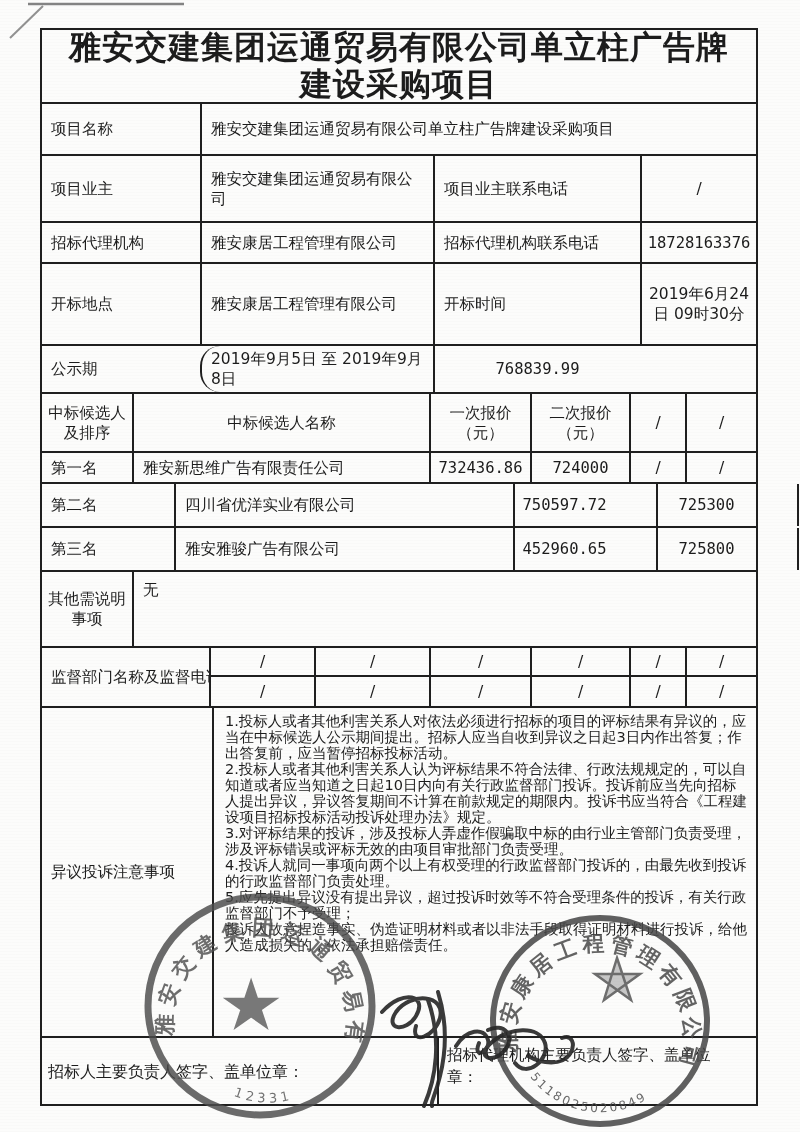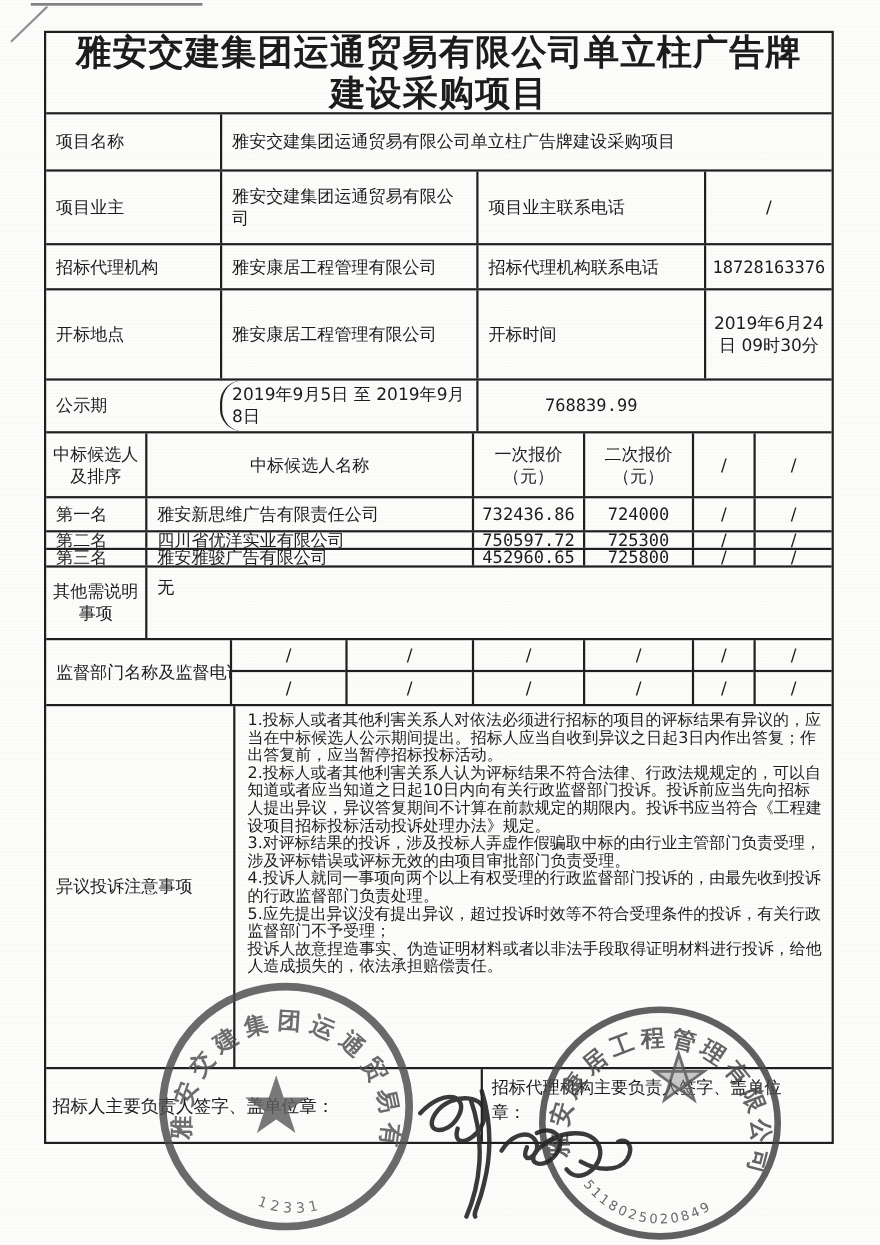--- a/index.html
+++ b/index.html
@@ -40,24 +40,24 @@
   }
   
   .r1{height:52px;grid-template-columns:158px 1fr;}
   .r2{height:67px;grid-template-columns:158px 233px 207px 1fr;}
   .r3{height:41px;grid-template-columns:158px 233px 207px 1fr;}
   .r4{height:82px;grid-template-columns:158px 233px 207px 1fr;}
   .r5{height:48px;grid-template-columns:158px 233px 207px 1fr;}
   
   .ch{height:59px;grid-template-columns:90px 297px 101px 99px 56px 1fr;}
   .cr{height:31px;grid-template-columns:90px 297px 101px 99px 56px 1fr;}
-  .cr2{height:16px;}
+  .cr2{height:44px;gap:42px;}
   .wrapc{white-space:normal;text-align:center;justify-content:center;}
   
-  .ro{height:66px;grid-template-columns:90px 1fr;}
+  .ro{height:76px;grid-template-columns:90px 1fr;}
   
   .rs{height:60px;grid-template-columns:167px 105px 115px 101px 99px 56px 1fr;grid-template-rows:1fr 1fr;}
   .rs .sup-label{grid-row:1/3;white-space:nowrap;overflow:hidden;}
   .rs .half-top{border-bottom:2px solid #1f1f1f;}
   
   .robj{height:330px;grid-template-columns:170px 1fr;}
   .obj-content{
     display:block;padding:5px 8px 2px 11px;font-size:14.5px;line-height:16px;
     text-align:left;
   }

